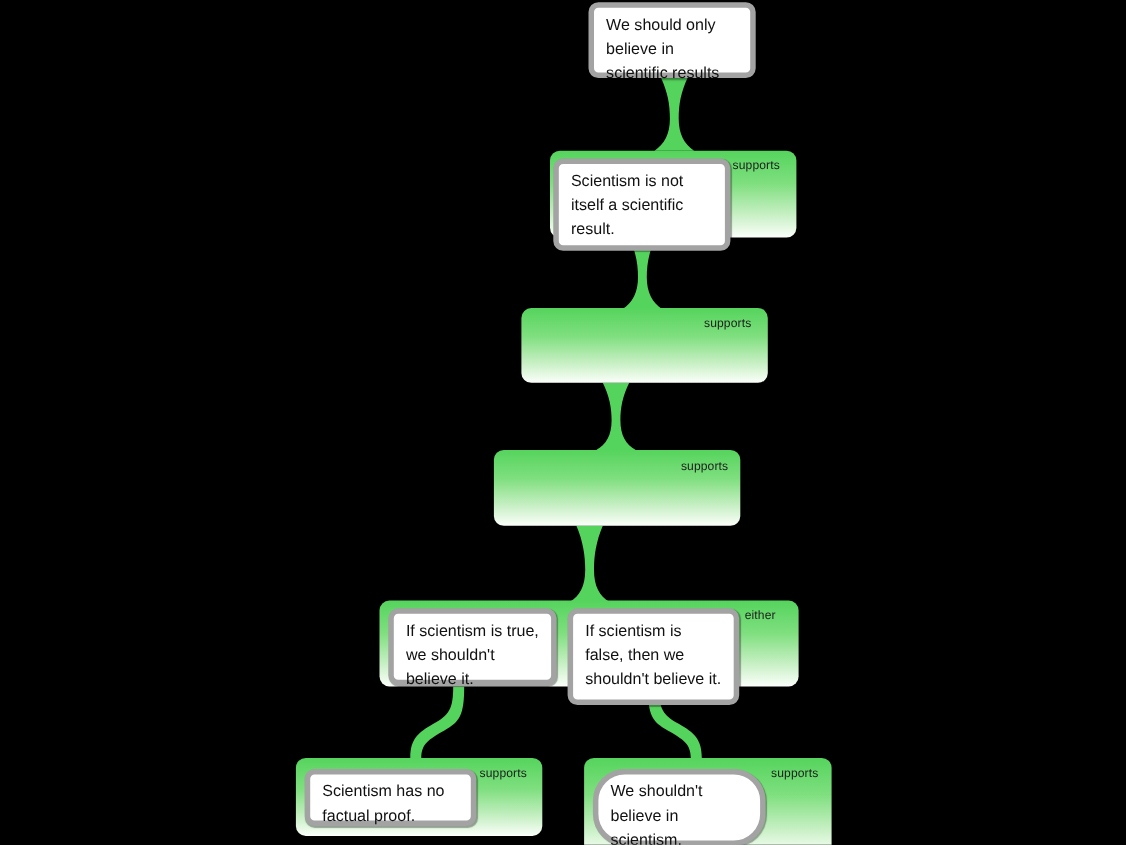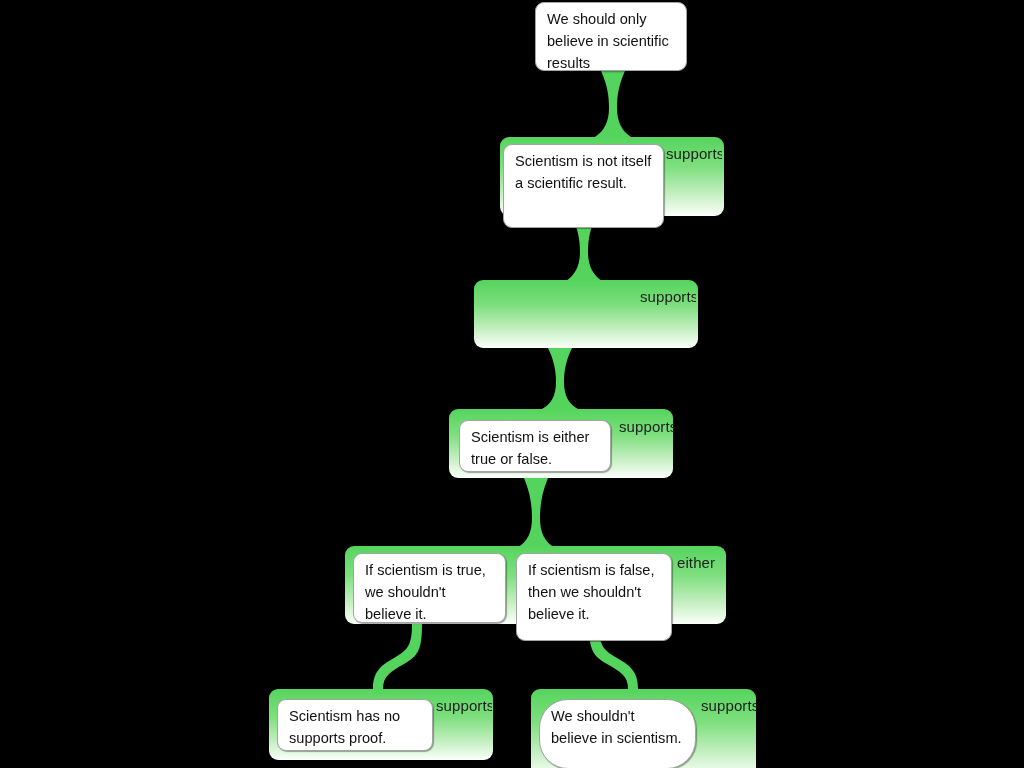--- a/index.html
+++ b/index.html
@@ -27,31 +27,31 @@
     pointer-events: none;
   }
   
   .support-node {
     position: absolute;
     border-radius: 9px;
     box-sizing: border-box;
   }
   .support-label {
     position: absolute;
-    font-size: 15px;
+    font-size: 11px;
     color: #1d1d1d;
     letter-spacing: 0.1px;
     white-space: nowrap;
     overflow: hidden;
   }
   
   .claim {
     position: absolute;
     background: #ffffff;
-    border: 1px solid #a3a3a3;
+    border: 5px solid #a3a3a3;
     border-radius: 9px;
     box-sizing: border-box;
     color: #111111;
     font-size: 14.6px;
     line-height: 22px;
     padding: 5px 11px 5px 11px;
     box-shadow: 1px 1px 1px rgba(0,0,0,0.35);
   }
   .claim.root {
     box-shadow: 1px 1px 2px rgba(0,0,0,0.4);
@@ -131,41 +131,38 @@
 
   <div class="support-node" style="left:474px; top:280px; width:224px; height:68px;
               background:linear-gradient(180deg,#55d45d 0%,#7fdf7f 38%,#c4efc1 72%,#fbfffa 100%);">
     <span class="support-label" style="left:166px; top:8px; width:56px;">supports</span>
   </div>
 
   <div class="support-node" style="left:449px; top:409px; width:224px; height:69px;
               background:linear-gradient(180deg,#55d45d 0%,#7fdf7f 38%,#c4efc1 72%,#fbfffa 100%);">
     <span class="support-label" style="left:170px; top:9px; width:56px;">supports</span>
   </div>
-  <div class="claim" style="left:459px; top:420px; width:152px; height:52px;">
-    <span>Scientism is either true or false.</span>
-  </div>
 
   <div class="support-node" style="left:345px; top:546px; width:381px; height:78px;
               background:linear-gradient(180deg,#55d45d 0%,#7fdf7f 38%,#c4efc1 72%,#fbfffa 100%);">
     <span class="support-label" style="left:332px; top:8px; width:44px;">either</span>
   </div>
   <div class="claim" style="left:353px; top:553px; width:153px; height:70px;">
     <span>If scientism is true, we shouldn't believe it.</span>
   </div>
   <div class="claim" style="left:516px; top:553px; width:156px; height:88px;">
     <span>If scientism is false, then we shouldn't believe it.</span>
   </div>
 
   <div class="support-node" style="left:269px; top:689px; width:224px; height:71px;
               background:linear-gradient(180deg,#55d45d 0%,#7fdf7f 40%,#c4efc1 74%,#fbfffa 100%);">
     <span class="support-label" style="left:167px; top:8px; width:56px;">supports</span>
   </div>
   <div class="claim" style="left:277px; top:699px; width:156px; height:52px;">
-    <span>Scientism has no supports proof.</span>
+    <span>Scientism has no factual proof.</span>
   </div>
 
   <div class="support-node" style="left:531px; top:689px; width:225px; height:88px;
               background:linear-gradient(180deg,#55d45d 0%,#7fdf7f 38%,#c4efc1 72%,#fbfffa 100%);">
     <span class="support-label" style="left:170px; top:8px; width:56px;">supports</span>
   </div>
   <div class="claim" style="left:539px; top:699px; width:157px; height:70px;border-radius:29px;">
     <span>We shouldn't believe in scientism.</span>
   </div>
 

